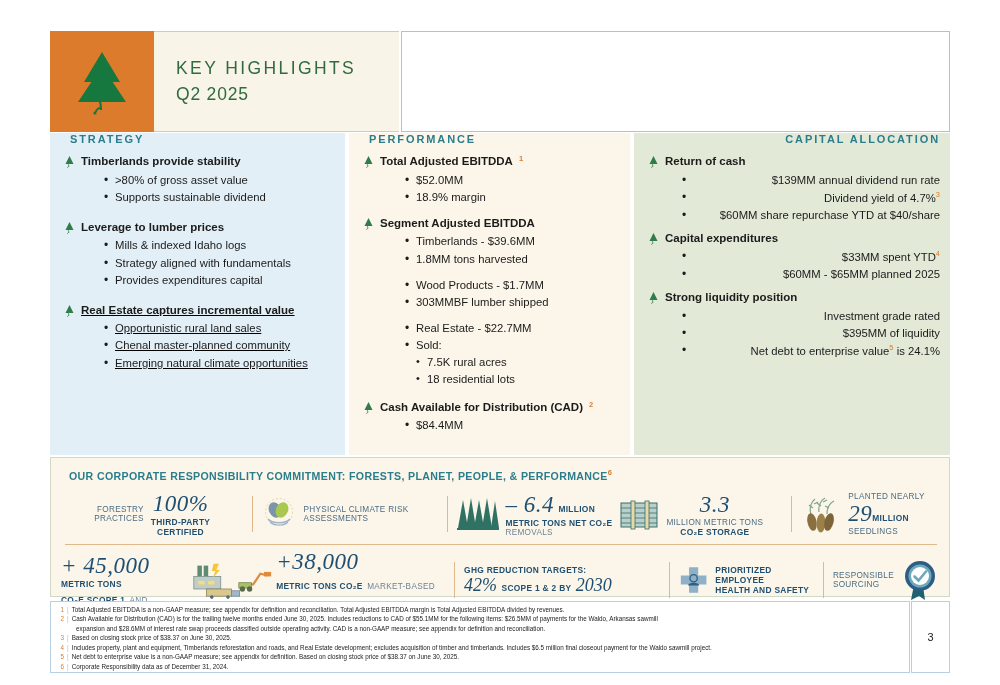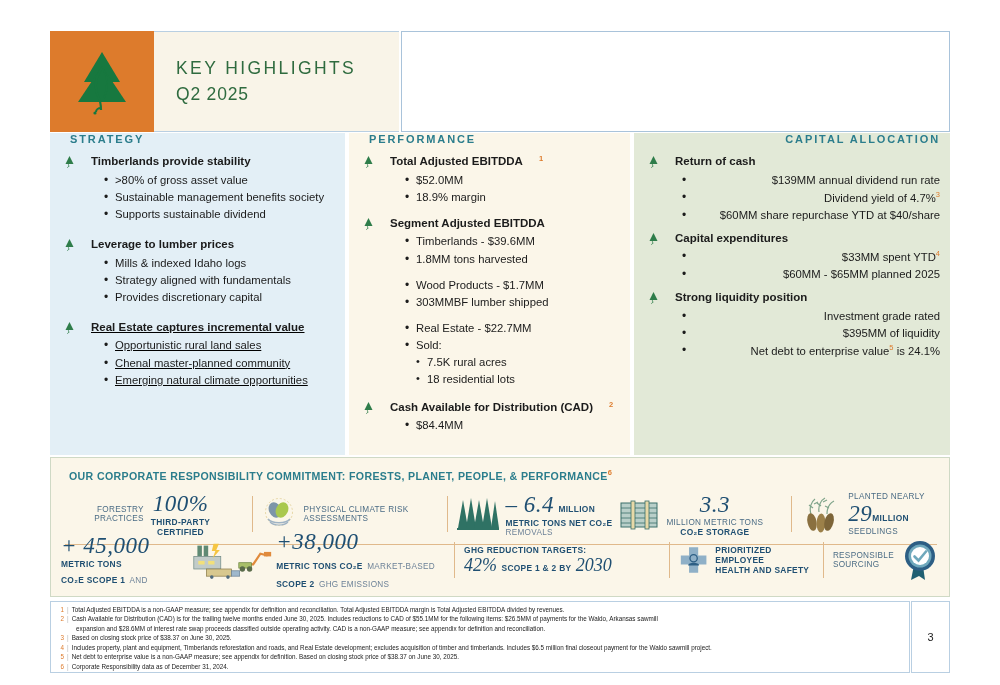--- a/index.html
+++ b/index.html
@@ -26,21 +26,21 @@
   .cols{position:absolute;left:50px;top:133px;width:900px;height:322px;}
   .col{position:absolute;top:0;height:322px;box-sizing:border-box;padding:0 10px 0 14px;}
   .col-strategy{left:0;width:297px;background:#e3eff6;border-right:2px solid #ffffff;}
   .col-performance{left:299px;width:283px;background:#fbf6e9;border-right:2px solid #ffffff;}
   .col-capital{left:584px;width:316px;background:#e2e9d7;text-align:right;}
 
   .col-head{font-size:11px;font-weight:bold;letter-spacing:1.9px;color:#2b7d8c;margin:0 0 9px 6px;}
   .col-capital .col-head{color:#2b7d8c;}
 
   .grp{margin-bottom:10px;}
-  .grp-title{display:flex;align-items:flex-start;gap:16px;font-size:11.5px;font-weight:bold;color:#1b1b1b;line-height:1.35;margin-bottom:2px;}
+  .grp-title{display:flex;align-items:flex-start;gap:6px;font-size:11.5px;font-weight:bold;color:#1b1b1b;line-height:1.35;margin-bottom:2px;}
   .tree-ico{flex:0 0 auto;width:11px;height:13px;margin-top:1px;}
   .blist{list-style:none;margin:0;padding:0 0 0 40px;}
   .blist li{font-size:11.3px;color:#1b1b1b;line-height:1.52;position:relative;padding-left:11px;}
   .blist li:before{content:"\2022";position:absolute;left:0;top:-1px;color:#1b1b1b;font-size:12px;}
   .blist li.sub{padding-left:22px;}
   .blist li.sub:before{left:11px;font-size:11px;}
   .blist li.spacer{height:9px;}
   .blist li.spacer:before{content:"";}
   .sup{font-size:7.5px;vertical-align:super;color:#dd7b2c;}
   .col-capital .blist{padding-left:34px;}
@@ -48,21 +48,21 @@
   .col-capital .grp-title{margin-bottom:2px;}
   .col-performance .blist{padding-left:42px;}
 
   
   .crband{position:absolute;left:50px;top:457px;width:900px;height:140px;background:#fbf6e9;
           border:1px solid #cfd9c5;box-sizing:border-box;}
   .cr-title{font-size:10.6px;font-weight:bold;letter-spacing:.35px;color:#2b7d8c;margin:10px 0 0 18px;}
   .cr-title .sup{color:#dd7b2c;}
   .cr-row{position:absolute;left:10px;width:880px;display:flex;align-items:center;}
   .cr-row1{top:30px;height:52px;}
-  .cr-row2{top:80px;height:44px;}
+  .cr-row2{top:100px;height:44px;}
   .cr-div{width:1px;height:36px;background:#e0b98b;margin:0 9px;flex:0 0 auto;}
   .cr-item{display:flex;align-items:center;gap:7px;}
   .cr-small{font-size:8.2px;letter-spacing:.3px;color:#4b6c85;text-transform:uppercase;}
   .cr-bold{font-size:8.4px;font-weight:bold;letter-spacing:.3px;color:#1f4f72;text-transform:uppercase;}
   .cr-big{font-family:"Liberation Serif","DejaVu Serif",serif;font-style:italic;font-size:23px;
           color:#1f4f72;font-weight:normal;letter-spacing:.5px;}
   .cr-mid{font-family:"Liberation Serif","DejaVu Serif",serif;font-style:italic;font-size:18px;color:#1f4f72;}
   .cr-reg{font-size:8.2px;color:#6d8298;letter-spacing:.3px;}
   .crline{position:absolute;left:14px;top:86px;width:872px;height:1px;background:#e0b98b;}
 
@@ -110,38 +110,37 @@
         <div class="grp-title">
           <svg class="tree-ico" viewBox="0 0 11 13">
               <polygon points="5.5,1 9.5,9 1.5,9" fill="#2f7d4a"></polygon>
               <path d="M5.5 3 C4 6 4 9 5 11.5" stroke="#2f7d4a" stroke-width="0.8" fill="none"></path>
               <path d="M5 11.5 C4 11.5 3.5 12.2 3.5 12.8" stroke="#2f7d4a" stroke-width="0.8" fill="none"></path>
             </svg>
           <span>Timberlands provide stability</span>
         </div>
         <ul class="blist">
           <li>&gt;80% of gross asset value</li>
-          <li>Sustainable management benefits society</li>
           <li>Supports sustainable dividend</li>
         </ul>
       </div>
 
       <div class="grp" style="margin-top:14px;">
         <div class="grp-title">
           <svg class="tree-ico" viewBox="0 0 11 13">
               <polygon points="5.5,1 9.5,9 1.5,9" fill="#2f7d4a"></polygon>
               <path d="M5.5 3 C4 6 4 9 5 11.5" stroke="#2f7d4a" stroke-width="0.8" fill="none"></path>
               <path d="M5 11.5 C4 11.5 3.5 12.2 3.5 12.8" stroke="#2f7d4a" stroke-width="0.8" fill="none"></path>
             </svg>
           <span>Leverage to lumber prices</span>
         </div>
         <ul class="blist">
           <li>Mills &amp; indexed Idaho logs</li>
           <li>Strategy aligned with fundamentals</li>
-          <li>Provides discretionary capital</li>
+          <li>Provides expenditures capital</li>
         </ul>
       </div>
 
       <div class="grp" style="margin-top:14px;text-decoration:underline;">
         <div class="grp-title">
           <svg class="tree-ico" viewBox="0 0 11 13">
               <polygon points="5.5,1 9.5,9 1.5,9" fill="#2f7d4a"></polygon>
               <path d="M5.5 3 C4 6 4 9 5 11.5" stroke="#2f7d4a" stroke-width="0.8" fill="none"></path>
               <path d="M5 11.5 C4 11.5 3.5 12.2 3.5 12.8" stroke="#2f7d4a" stroke-width="0.8" fill="none"></path>
             </svg>

